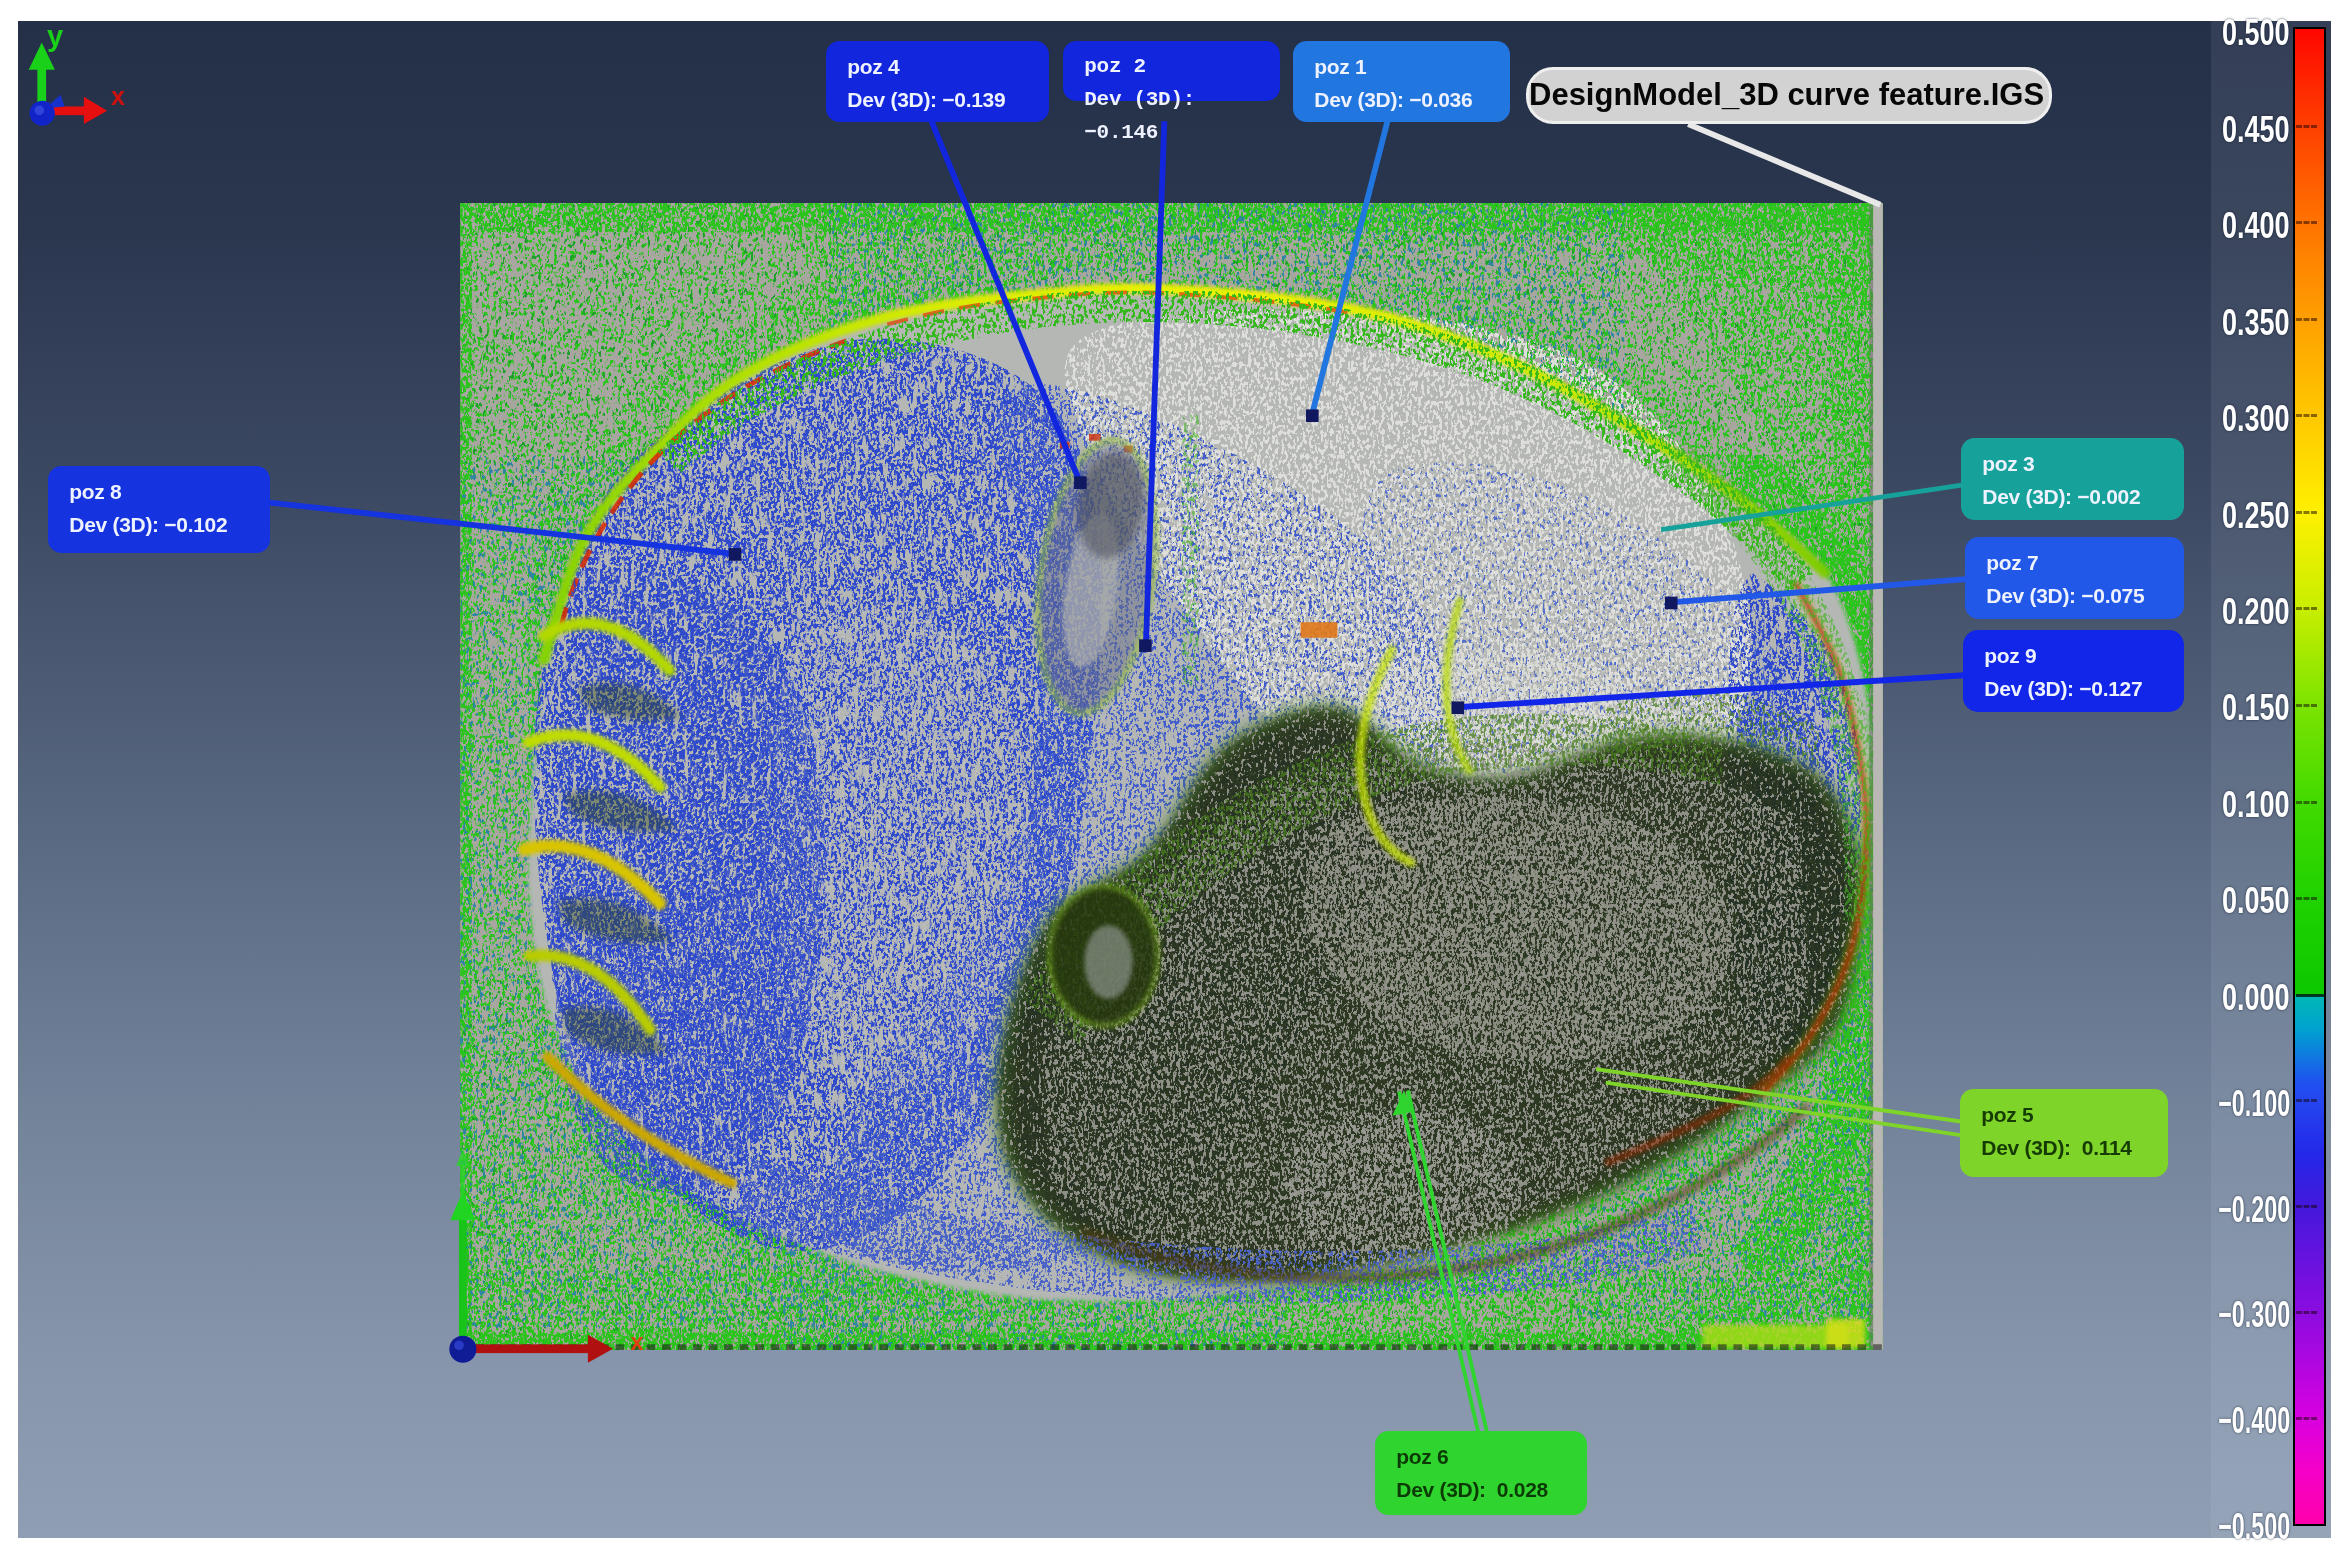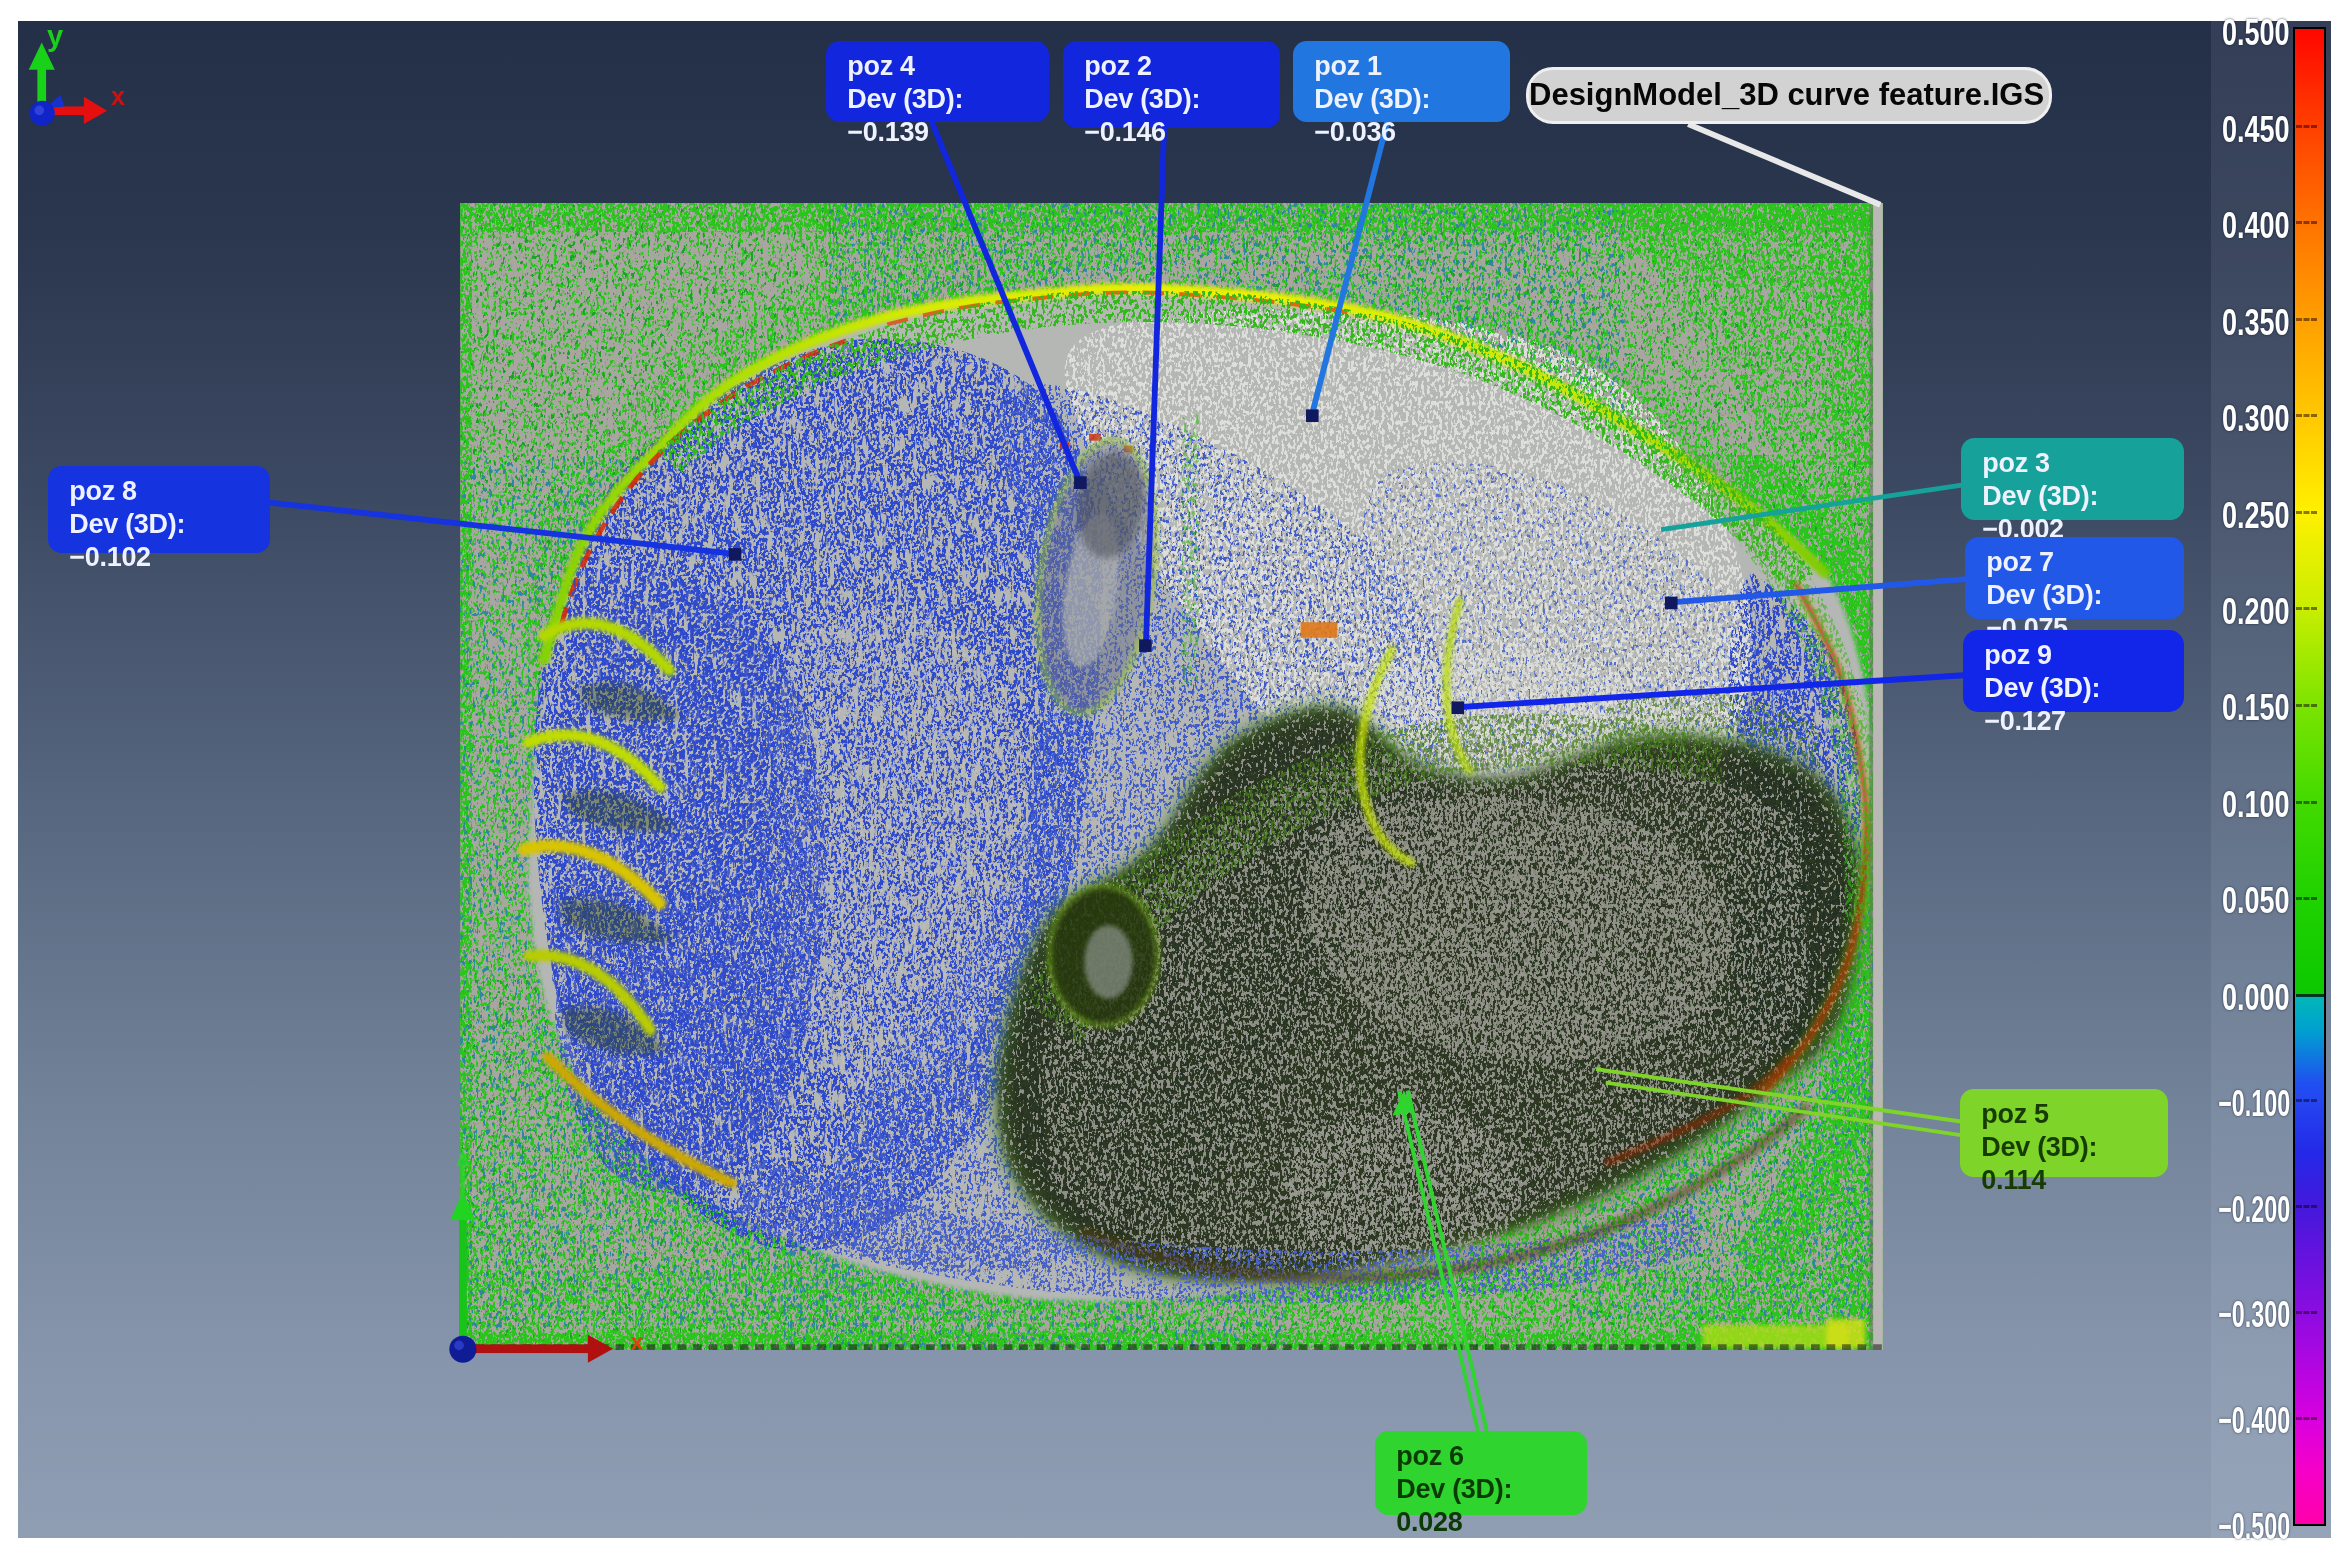--- a/index.html
+++ b/index.html
@@ -1,20 +1,20 @@
 <!DOCTYPE html>
 <html><head>
 <meta charset="utf-8">
 <style>
   html,body{margin:0;padding:0;background:#ffffff;width:2350px;height:1560px;
     font-family:"Liberation Sans", sans-serif; overflow:hidden;}
   #vp{position:absolute;left:17.5px;top:21.3px;width:2313px;height:1517px;
     background:linear-gradient(180deg,#242f48 0%,#2b374f 14%,#3d4a63 32%,#57677f 52%,#73839a 72%,#8695ab 88%,#8f9eb3 100%);}
   #lightstrip{position:absolute;left:2211px;top:21.3px;width:120px;height:1517px;background:rgba(225,235,245,0.09);}
-  .lbl{position:absolute;border-radius:13.6px;color:#eef2ff;font-weight:bold;font-size:27px;line-height:33px;padding:8.7px 0 0 21.3px;box-sizing:border-box;letter-spacing:-0.3px;}
+  .lbl{position:absolute;border-radius:13.6px;color:#eef2ff;font-weight:bold;font-size:21px;line-height:33px;padding:8.7px 0 0 21.3px;box-sizing:border-box;letter-spacing:-0.3px;}
   .lbl .v{letter-spacing:-0.3px;}
   .neg{transform:scale(0.63,1) !important;}
   #design{position:absolute;left:1526px;top:67px;width:526px;height:57px;background:#d2d2d2;
     border:3.9px solid #efefef;border-radius:27px;box-sizing:border-box;color:#070707;
     font-weight:bold;font-size:31px;line-height:49px;text-align:left;}
   .cblab{position:absolute;color:#fff;font-weight:bold;font-size:37px;
     transform:scale(0.73,1);transform-origin:100% 50%;text-shadow:0 0 2.9px rgba(10,20,40,.8);}
   #bar{position:absolute;left:2293px;top:27px;width:33px;height:1499px;background:#000;}
   #barin{position:absolute;left:1.9px;top:1.9px;width:29px;height:1495px;
     background:linear-gradient(180deg,
@@ -255,21 +255,21 @@
       <rect x="1174" y="659" width="13" height="13"></rect>
       <rect x="1346" y="422" width="13" height="13"></rect>
       <rect x="751" y="565" width="13" height="13"></rect>
       <rect x="1716" y="615" width="13" height="13"></rect>
       <rect x="1496" y="723" width="13" height="13"></rect>
     </g>
   </g>
 </svg>
 
 <div class="lbl" style="left:826px;top:41px;width:223px;height:81px;background:#1226dd;">poz 4<br><span class="v">Dev (3D): −0.139</span></div>
-<div class="lbl" style="left:1063px;top:41px;width:217px;height:87px;background:#1126dd;">poz 2<br><span class="v">Dev (3D): −0.146</span></div>
+<div class="lbl" style="left:1063px;top:41px;width:217px;height:60px;background:#1126dd;font-family:Liberation Mono, monospace;">poz 2<br><span class="v">Dev (3D): −0.146</span></div>
 <div class="lbl" style="left:1293px;top:41px;width:217px;height:81px;background:#2176e0;">poz 1<br><span class="v">Dev (3D): −0.036</span></div>
 <div id="design">DesignModel_3D curve feature.IGS</div>
 <div class="lbl" style="left:48px;top:466px;width:222px;height:87px;background:#1633e0;">poz 8<br><span class="v">Dev (3D): −0.102</span></div>
 <div class="lbl" style="left:1961px;top:438px;width:223px;height:82px;background:#16a29b;">poz 3<br><span class="v">Dev (3D): −0.002</span></div>
 <div class="lbl" style="left:1965px;top:537px;width:219px;height:82px;background:#2158e8;">poz 7<br><span class="v">Dev (3D): −0.075</span></div>
 <div class="lbl" style="left:1963px;top:630px;width:221px;height:82px;background:#1126e8;border-radius:15px;">poz 9<br><span class="v">Dev (3D): −0.127</span></div>
 <div class="lbl" style="left:1960px;top:1089px;width:208px;height:88px;background:#7ed428;color:#163c04;">poz 5<br><span class="v">Dev (3D):&nbsp; 0.114</span></div>
 <div class="lbl" style="left:1375px;top:1431px;width:212px;height:84px;background:#2fd42f;color:#0c3a04;">poz 6<br><span class="v">Dev (3D):&nbsp; 0.028</span></div>
 
 <div id="bar">

